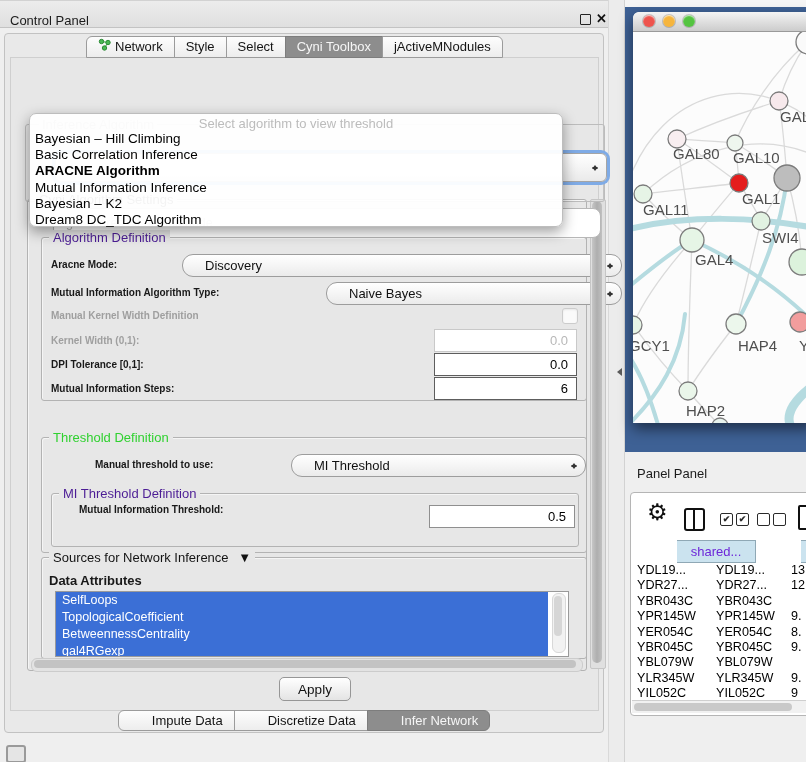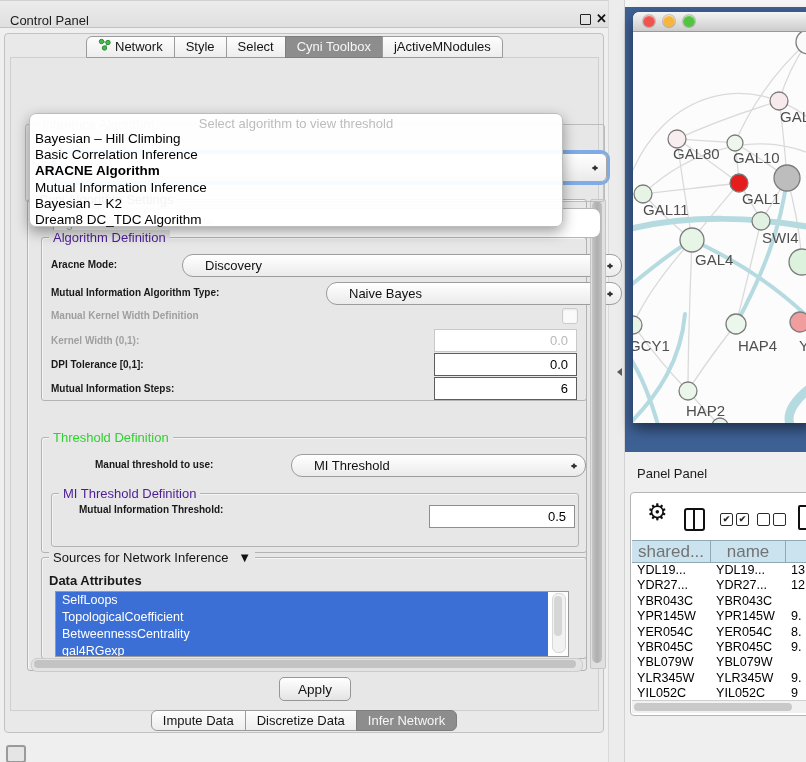--- a/index.html
+++ b/index.html
@@ -17,21 +17,21 @@
             border:1px solid #c2c2c2;border-radius:4px;}
   
   #top-tabs{left:86px;top:36px;display:flex;z-index:6;}
   .tab{height:20px;line-height:20px;padding:0 11px;font-size:13px;color:#141414;
        background:linear-gradient(#fdfdfd,#ededed);border:1px solid #9b9b9b;margin-left:-1px;
        display:flex;align-items:center;gap:4px;white-space:nowrap;}
   .tab:first-child{border-radius:6px 0 0 0;margin-left:0;}
   .tab:last-child{border-radius:0 6px 0 0;}
   .tab.sel{background:#8d8d8d;color:#f6f6f6;border-color:#7d7d7d;}
   #bottom-tabs{left:0;top:710px;width:608px;display:flex;justify-content:center;z-index:6;}
-  #bottom-tabs .tab{height:19px;line-height:19px;}
+  #bottom-tabs .tab{height:19px;line-height:19px;padding-left:33px;}
   #bottom-tabs .tab:first-child{border-radius:6px 0 0 6px;}
   #bottom-tabs .tab:last-child{border-radius:0 6px 6px 0;}
   
   #inner-panel{left:10px;top:57px;width:587px;height:652px;background:#e7e7e7;
                border:1px solid #cfcfcf;z-index:1;}
   
   .ghost-group{left:14px;top:66px;width:578px;height:76px;border:1px solid #bcbcbc;border-radius:3px;z-index:2;}
   #ghost-gtitle{left:28px;top:59px;font-size:13px;color:#a0a0a0;background:#e7e7e7;padding:0 3px;z-index:3;}
   #ghost-combo1{left:44px;top:95px;width:550px;height:27px;border:1px solid #a5a5a5;border-radius:6px;
                 background:linear-gradient(#fff,#eaeaea);box-shadow:0 0 0 3px #7fabe6;z-index:3;}
@@ -97,21 +97,21 @@
   #table-panel{left:630px;top:492px;width:200px;height:222px;background:#fff;
                border:1px solid #b5b5b5;border-radius:4px;}
   .tb-ic{position:absolute;}
   #ic-cols{left:53px;top:15px;width:17px;height:19px;border:2.4px solid #101010;border-radius:3px;}
   #ic-cols:after{content:"";position:absolute;left:7px;top:0;width:2.4px;height:19px;background:#101010;}
   .cb{position:absolute;width:11px;height:11px;border:1.6px solid #2a2a2a;border-radius:2px;
       font-size:9px;line-height:11px;text-align:center;font-weight:bold;color:#2a2a2a;}
   #ic-doc{left:167px;top:12px;width:14px;height:21px;border:2.4px solid #101010;border-radius:2px;background:#fff;}
   #tbl-head{left:1px;top:47px;display:flex;height:23px;}
   .hcell{background:#cbe3ef;border-right:1px solid #8fa8b5;border-top:1px solid #8fa8b5;border-bottom:1px solid #8fa8b5;
-         font-size:17px;color:#737373;display:flex;align-items:center;justify-content:center;box-sizing:border-box;}
+         font-size:13px;color:#6d28d9;display:flex;align-items:center;justify-content:center;box-sizing:border-box;margin-left:45px;}
   #tbl-rows{left:1px;top:70px;}
   .trow{display:flex;height:15.4px;}
   .tcell{font-size:12.6px;color:#000;line-height:15.4px;padding-left:5px;box-sizing:border-box;
          white-space:nowrap;overflow:hidden;}
   #tbl-hscroll{left:1px;top:207px;width:197px;height:12px;background:#f1f1f1;border-top:1px solid #cfcfcf;}
   #tbl-hthumb{left:2px;top:2px;width:158px;height:8px;background:#c9c9c9;border-radius:4px;}
   .netlabel{font-size:15px;fill:#4f4f4f;font-family:"Liberation Sans",sans-serif;}
 </style>
 </head>
 <body>

